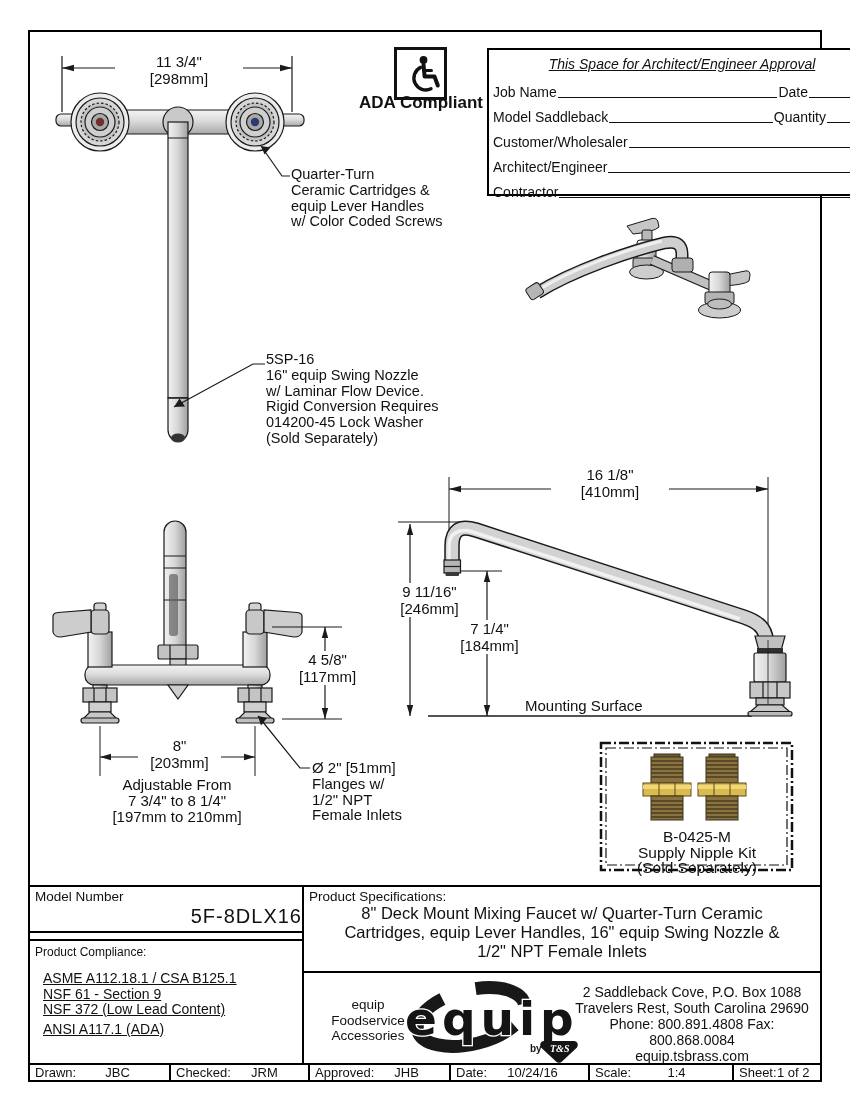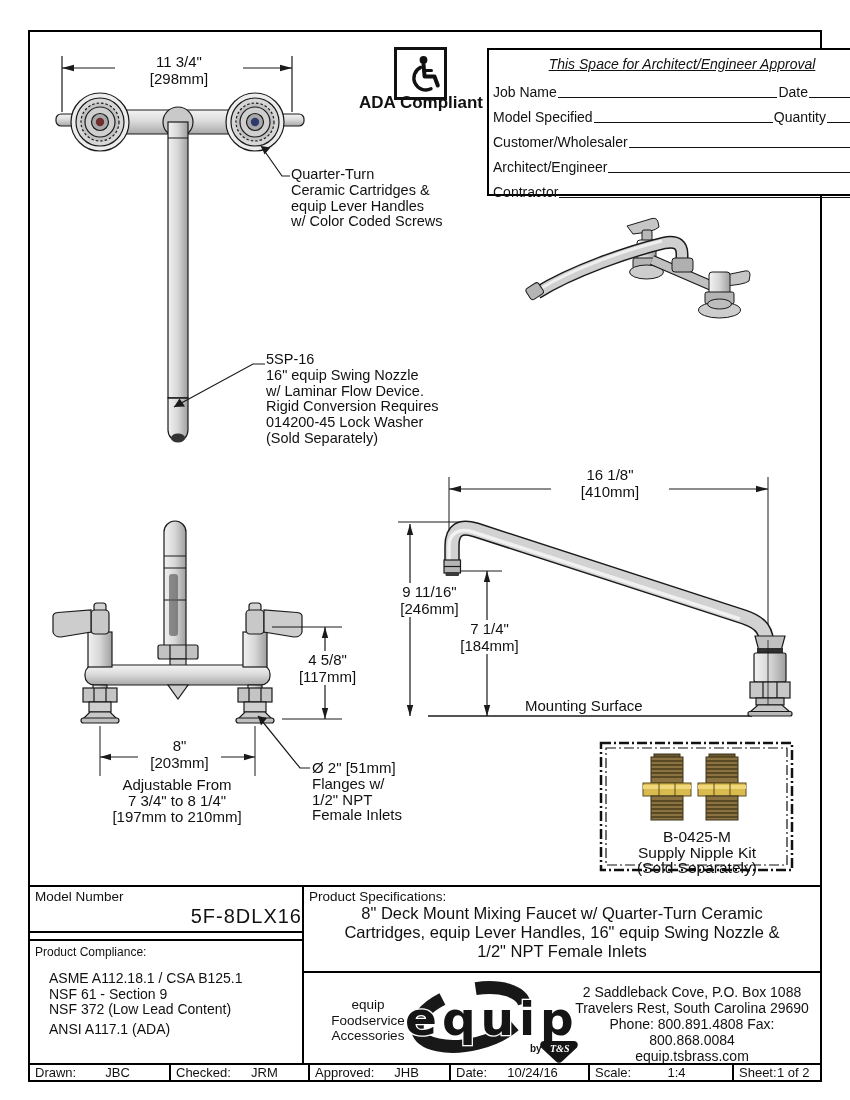--- a/index.html
+++ b/index.html
@@ -21,21 +21,21 @@
   #ada-label{left:356px;top:93px;width:130px;text-align:center;font-weight:bold;font-size:17px;}
   
   .dim{position:absolute;text-align:center;font-size:15px;line-height:17px;background:#fff;padding:0 2px;}
   .callout{position:absolute;font-size:14.5px;line-height:15.8px;}
   
   #model-box{left:28px;top:885px;width:276px;height:48px;}
   #model-box .lbl{font-size:13.5px;padding:2px 0 0 5px;}
   #model-box .val{text-align:right;font-size:20px;letter-spacing:1px;margin-top:1px;}
   #compliance-box{left:28px;top:939px;width:276px;height:126px;}
   #compliance-box .lbl{font-size:12px;padding:4px 0 0 5px;}
-  #compliance-box .item{font-size:14px;line-height:15.5px;padding-left:19px;}
+  #compliance-box .item{font-size:14px;line-height:15.5px;padding-left:13px;text-decoration:underline;}
   #compliance-box .item.first{margin-top:12px;}
   #compliance-box .item.last{margin-top:4px;}
   #specs-box{left:302px;top:885px;width:520px;height:88px;}
   #specs-box .lbl{font-size:13.5px;padding:2px 0 0 5px;}
   #specs-box .line{text-align:center;font-size:16.5px;line-height:19px;}
   #brand-box{left:302px;top:971px;width:520px;height:94px;}
   #brand-tagline{position:absolute;left:18px;top:24px;width:92px;text-align:center;font-size:13.5px;line-height:15.5px;}
   #brand-address{position:absolute;left:263px;top:11px;width:250px;text-align:center;font-size:14px;line-height:16px;}
   
   #footer{left:28px;top:1063px;width:794px;height:19px;display:flex;}
@@ -281,21 +281,21 @@
 
   <div id="approval" class="box">
     <div class="title">This Space for Architect/Engineer Approval</div>
     <div class="row">
       <span class="lbl">Job Name</span>
       <span class="fill"></span>
       <span class="lbl">Date</span>
       <span class="fixed" style="width:62px;"></span>
     </div>
     <div class="row">
-      <span class="lbl">Model Specified</span>
+      <span class="lbl">Model Saddleback</span>
       <span class="fill"></span>
       <span class="lbl">Quantity</span>
       <span class="fixed" style="width:44px;"></span>
     </div>
     <div class="row">
       <span class="lbl">Customer/Wholesaler</span>
       <span class="fill"></span>
     </div>
     <div class="row">
       <span class="lbl">Architect/Engineer</span>

